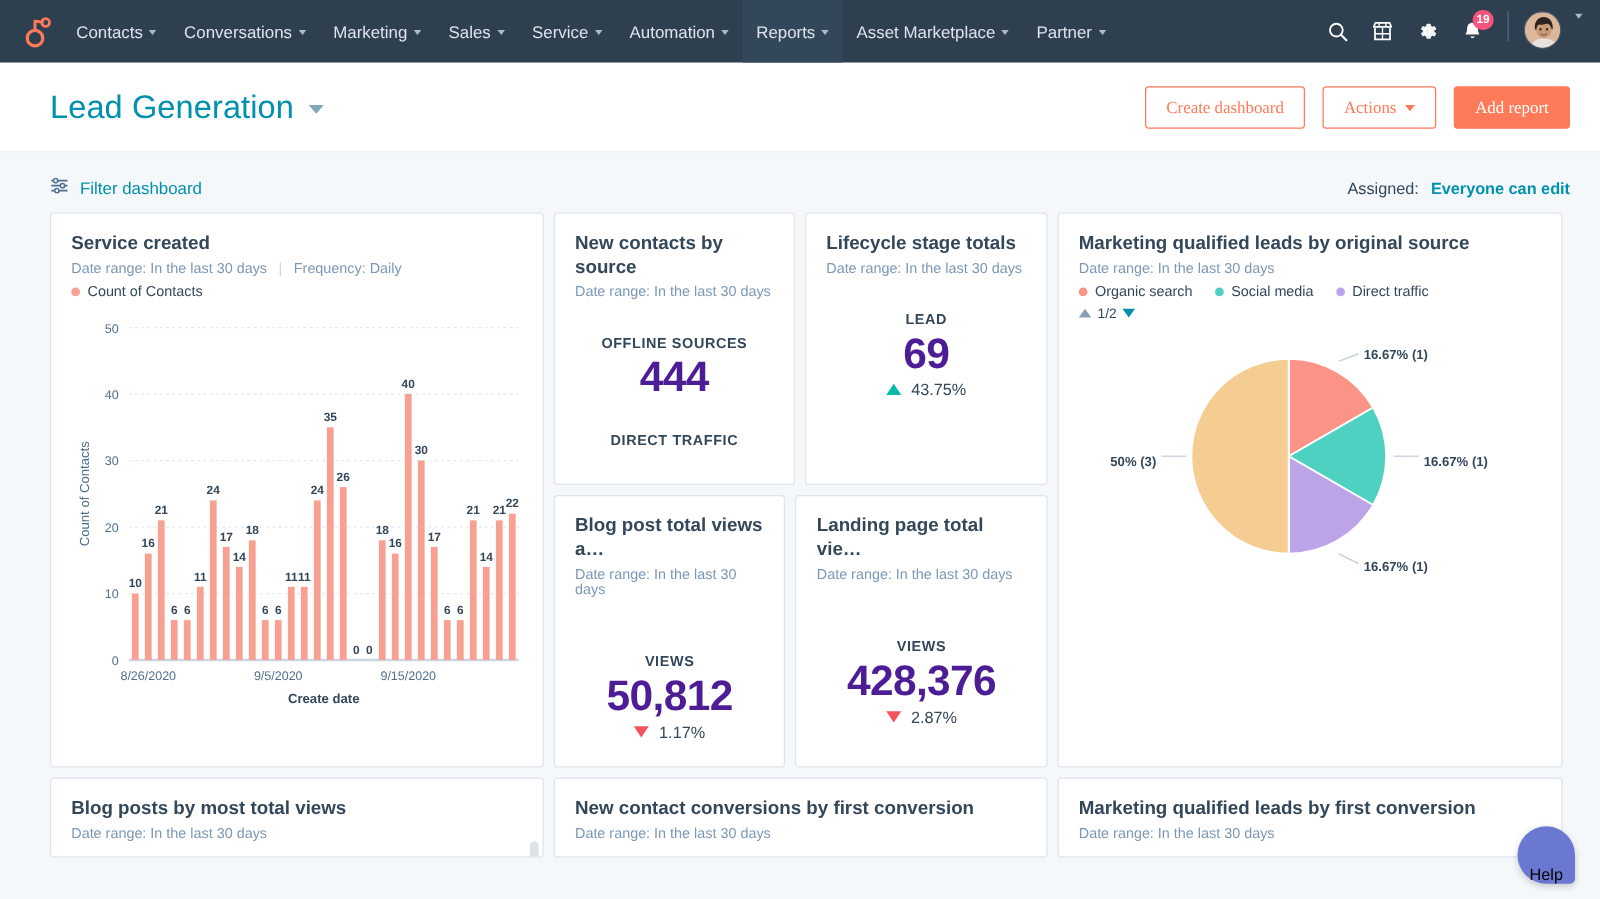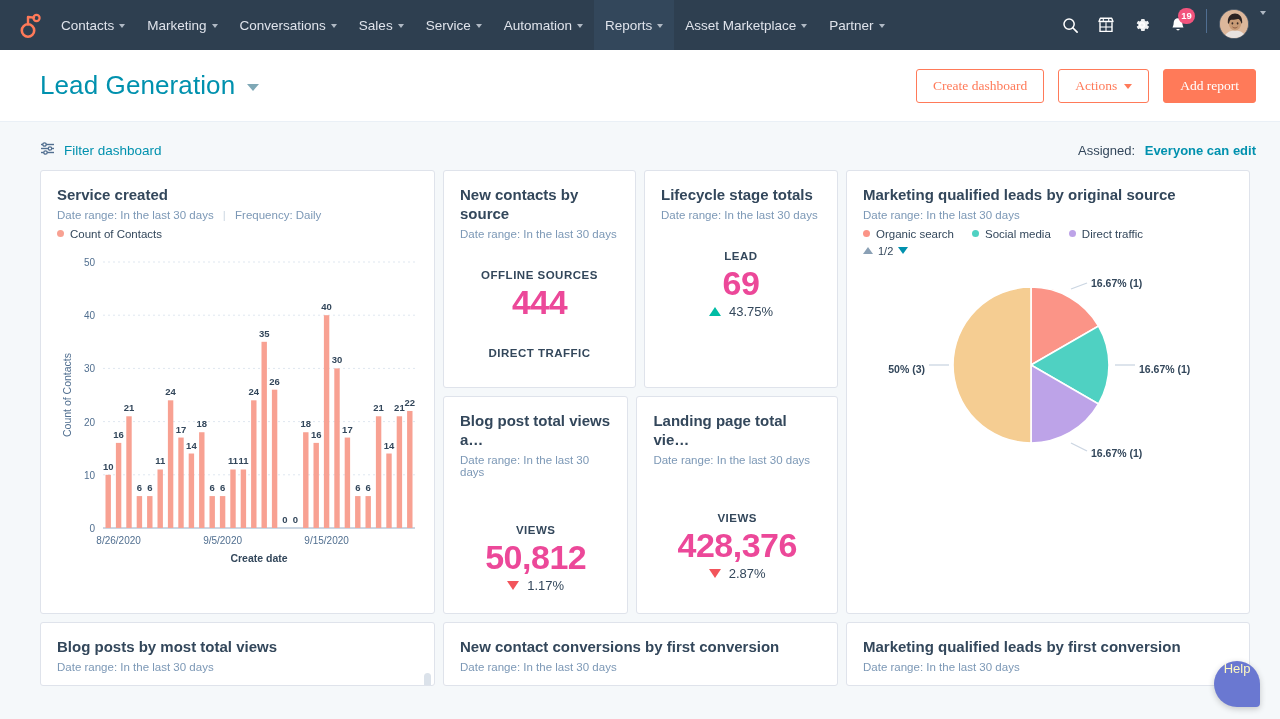--- a/index.html
+++ b/index.html
@@ -95,30 +95,30 @@
   .legend { display: flex; align-items: center; gap: 18px; margin-top: 7px; flex-wrap: wrap; }
   .legend-item { display: flex; align-items: center; gap: 6px; font-size: 11.5px; color: #33475b; }
   .dot { width: 7px; height: 7px; border-radius: 50%; display: inline-block; }
   .pager { display: flex; align-items: center; gap: 5px; margin-top: 5px; font-size: 11px; color: #33475b; }
   .tri-up { width: 0; height: 0; border-left: 5px solid transparent; border-right: 5px solid transparent; border-bottom: 7px solid #8aa0b5; cursor: pointer;}
   .tri-down { width: 0; height: 0; border-left: 5px solid transparent; border-right: 5px solid transparent; border-top: 7px solid #0091ae; cursor: pointer;}
 
   
   .kpi-body { display: flex; flex-direction: column; align-items: center; justify-content: center; }
   .kpi-label { font-size: 11.5px; font-weight: bold; letter-spacing: .5px; color: #33475b; }
-  .kpi-value { font-size: 34px; color: #ec4899; font-weight: bold; line-height: 1.25; letter-spacing: -.5px; }
+  .kpi-value { font-size: 34px; color: #4c1d95; font-weight: bold; line-height: 1.25; letter-spacing: -.5px; }
   .kpi-delta { display: flex; align-items: center; gap: 8px; font-size: 13px; color: #33475b; }
   .delta-up { width: 0; height: 0; border-left: 6px solid transparent; border-right: 6px solid transparent; border-bottom: 9px solid #00bda5; }
   .delta-down { width: 0; height: 0; border-left: 6px solid transparent; border-right: 6px solid transparent; border-top: 9px solid #f2545b; }
 
   
   .help {
     position: fixed; right: 20px; bottom: 12px; width: 46px; height: 46px;
-    background: #6a78d1; color: #fef9c3; font-size: 13px; display: flex;
-    align-items: flex-start; justify-content: center; cursor: pointer;
+    background: #6a78d1; color: #000000; font-size: 13px; display: flex;
+    align-items: flex-end; justify-content: center; cursor: pointer;
     border-radius: 23px 23px 4px 23px; box-shadow: 0 2px 6px rgba(0,0,0,.2);
   }
 
   
   .tbl-head { font-size: 10.5px; font-weight: bold; letter-spacing: .6px; color: #516f90; padding: 14px 0 0 22px; }
   .scroll-thumb { position: absolute; right: 3px; top: 50px; width: 7px; height: 30px; background: #dbe2ea; border-radius: 4px; cursor: pointer; }
 
   svg text { font-family: "Liberation Sans", sans-serif; }
 </style>
 </head>
@@ -133,25 +133,25 @@
         <path d="M11 13.3 L11 6 M11 6 L17 6.6" stroke="#ff7a59" stroke-width="2.4" fill="none" stroke-linecap="round"></path>
       </svg>
     </span>
   </div>
   <div class="nav-items">
     <div class="nav-item">
       <span>Contacts</span>
       <i class="caret"></i>
     </div>
     <div class="nav-item">
+      <span>Conversations</span>
+      <i class="caret"></i>
+    </div>
+    <div class="nav-item">
       <span>Marketing</span>
-      <i class="caret"></i>
-    </div>
-    <div class="nav-item">
-      <span>Conversations</span>
       <i class="caret"></i>
     </div>
     <div class="nav-item">
       <span>Sales</span>
       <i class="caret"></i>
     </div>
     <div class="nav-item">
       <span>Service</span>
       <i class="caret"></i>
     </div>

